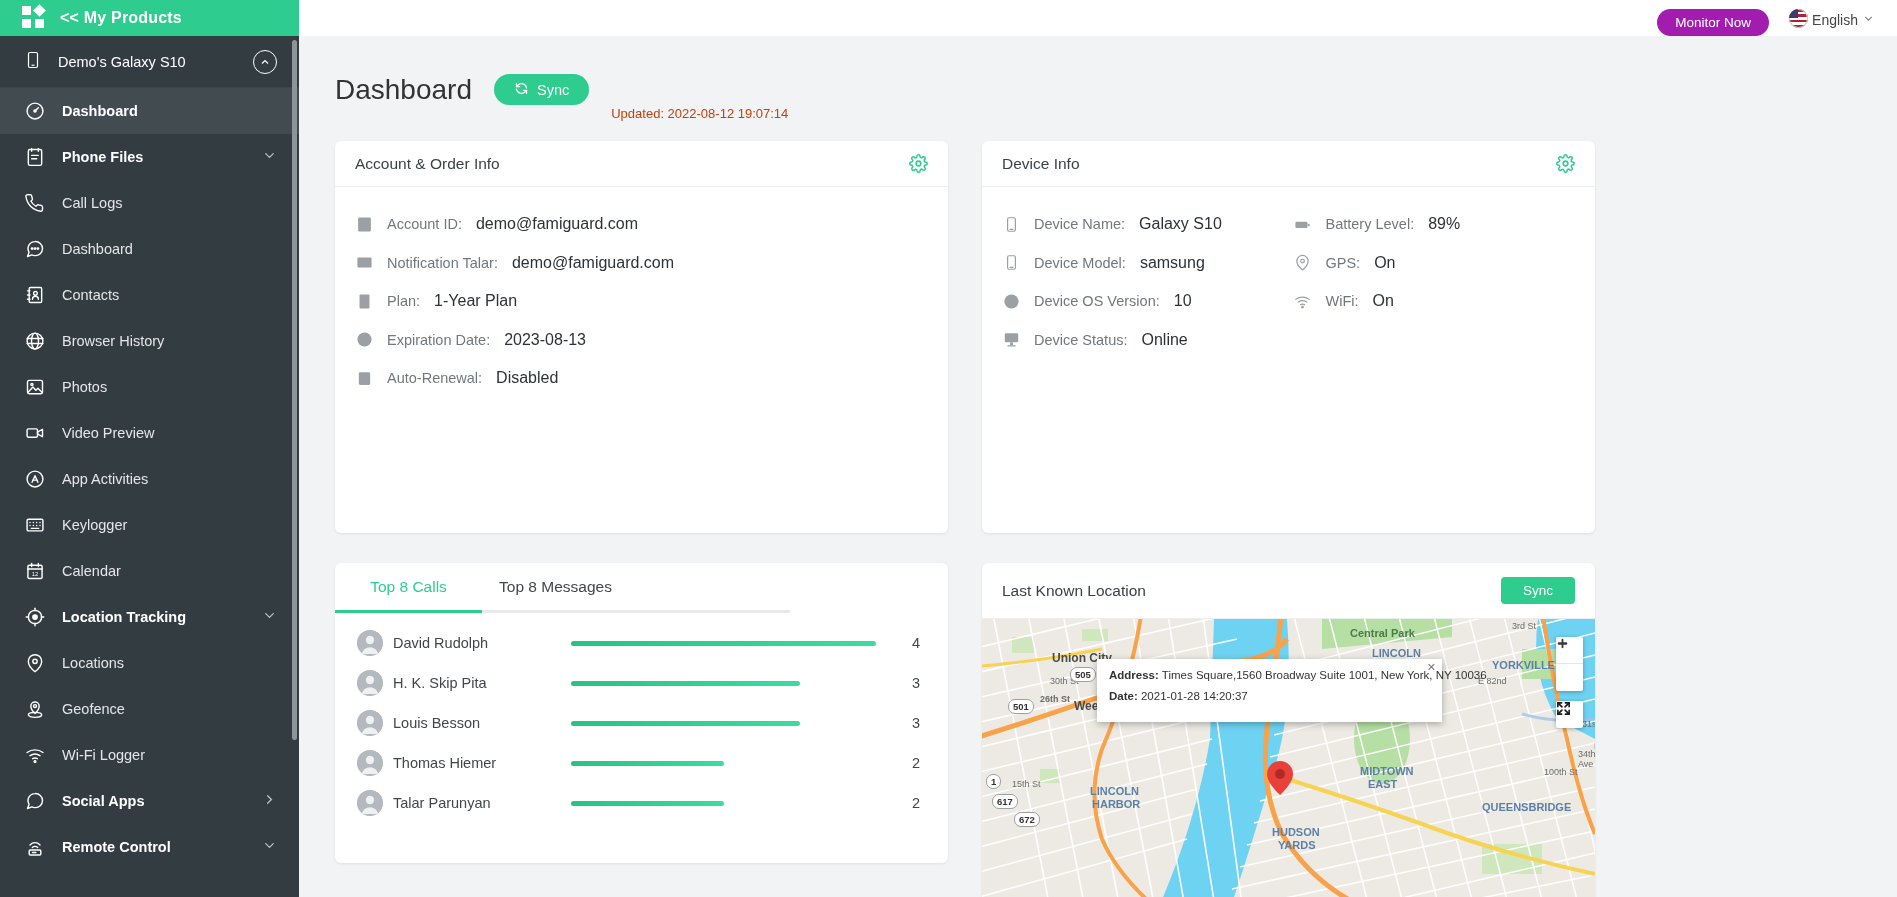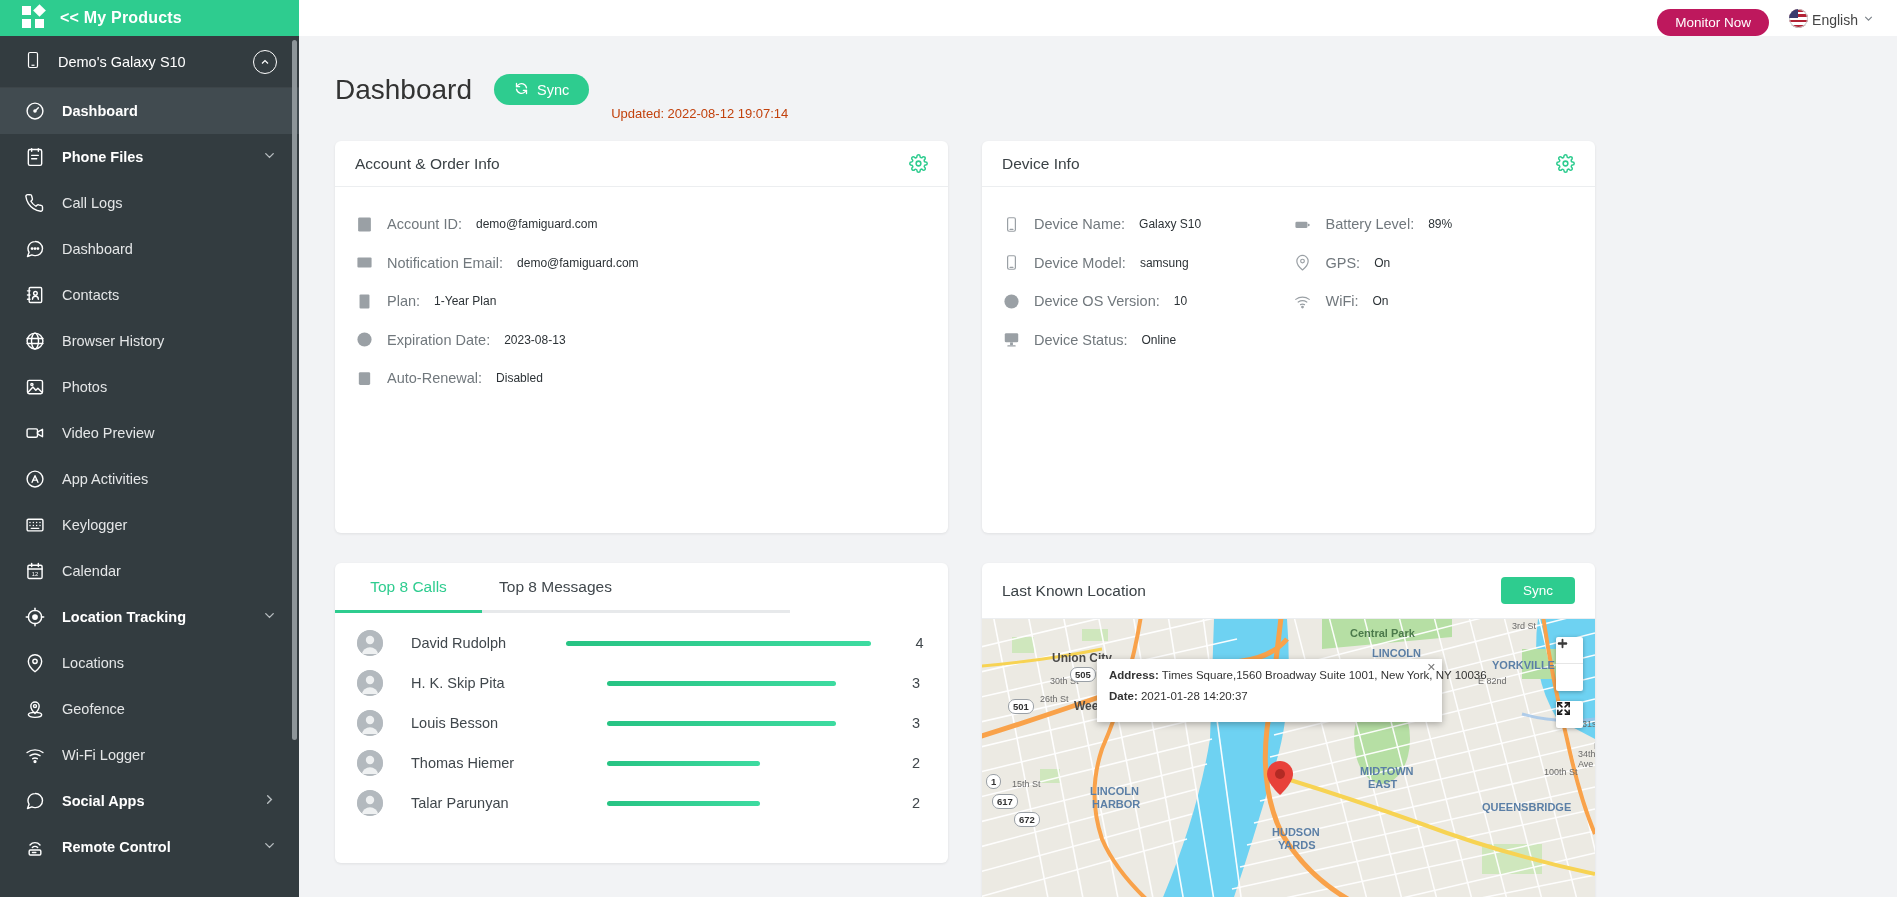--- a/index.html
+++ b/index.html
@@ -61,21 +61,21 @@
     background:#8d9599; border-radius:3px;
   }
 
   
   .main { flex:1; height:897px; position:relative; background:#f2f3f5; overflow:hidden; }
   .topbar {
     height: 36px; background:#fff; display:flex; align-items:center;
     justify-content:flex-end; padding-right:22px; gap:20px;
   }
   .monitor-btn {
-    background:#be185d; color:#fff; border:none; border-radius:16px;
+    background:#a21caf; color:#fff; border:none; border-radius:16px;
     font-size:13.5px; padding:6px 18px; cursor:pointer;
     font-family:"Liberation Sans", sans-serif;
     margin-top:8px;
   }
   .lang { display:flex; align-items:flex-end; gap:4px; color:#444; font-size:14px; cursor:pointer; }
   .flag {
     width:19px;height:19px;border-radius:50%;
     background:
       linear-gradient(#b22234 0 14%, #fff 14% 28%, #b22234 28% 42%, #fff 42% 56%, #b22234 56% 70%, #fff 70% 84%, #b22234 84% 100%);
     position:relative; overflow:hidden; box-shadow:0 0 0 1px #ccc inset;
@@ -104,38 +104,38 @@
   }
   .card-title { font-size:15.5px; color:#3b4246; }
   .gear { color:#2ecc8f; cursor:pointer; display:flex; }
   .card-body { padding: 18px 20px 20px 20px; }
   .card-a { height:392px; }
   .card-b { height:392px; }
 
   .info-row { display:flex; align-items:center; gap:14px; height:38.5px; }
   .info-row .ri { width:18px; height:18px; display:flex; align-items:center; justify-content:center; color:#8a9095; flex-shrink:0; }
   .info-row .lab { color:#71787d; font-size:14.5px; }
-  .info-row .val { color:#2c3236; font-size:12px; }
+  .info-row .val { color:#2c3236; font-size:16px; }
   .two-col { display:grid; grid-template-columns: 1fr 1fr; column-gap:10px; }
 
   
   .grid2 {
     display:grid; grid-template-columns: 613px 613px;
     gap:34px; padding: 26px 0 0 36px;
   }
   .tabs { display:flex; height:47px; position:relative; }
   .tab {
     flex:0 0 auto; width:147px; display:flex; align-items:center; justify-content:center;
     font-size:15.5px; color:#41484d; cursor:pointer;
   }
   .tab.active { color:#2ecc8f; }
   .tab-rail { height:3px; background:#e7e9eb; width:455px; margin-left:0; position:relative; }
   .tab-rail i { position:absolute; left:0; top:0; height:3px; width:147px; background:#2ecc8f; }
   .call-list { padding: 10px 0 0 0; }
-  .call-row { display:flex; align-items:center; height:40px; padding:0 22px 0 22px; gap:28px; }
+  .call-row { display:flex; align-items:center; height:40px; padding:0 22px 0 22px; gap:10px; }
   .avatar {
     width:26px;height:26px;border-radius:50%;background:#b9bec3;
     display:flex;align-items:flex-end;justify-content:center;overflow:hidden;flex-shrink:0;
   }
   .call-name { width:168px; font-size:14.5px; color:#40474c; }
   .bar-wrap { flex:1; display:flex; align-items:center; }
   .bar { height:5px; border-radius:3px; background:linear-gradient(90deg,#27c383,#3ddba0); }
   .cnt { width:30px; text-align:left; font-size:14.5px; color:#40474c; padding-left:16px; }
 
   .loc-head { height:56px; display:flex; align-items:center; justify-content:space-between; padding:0 20px; border-bottom:1px solid #eceef0;}
@@ -472,21 +472,21 @@
    <span class="lab">Account ID:</span>
    <span class="val">demo@famiguard.com</span>
  </div>
  <div class="info-row">
    <span class="ri">
                 <svg xmlns="http://www.w3.org/2000/svg" width="17" height="17" viewBox="0 0 24 24" fill="#9aa0a5">
                   <path d="M2 5h20v14H2z" opacity="0"></path>
                   <rect x="2" y="5" width="20" height="14" rx="1.5"></rect>
                 </svg>
               </span>
-   <span class="lab">Notification Email:</span>
+   <span class="lab">Notification Talar:</span>
    <span class="val">demo@famiguard.com</span>
  </div>
  <div class="info-row">
    <span class="ri">
                 <svg xmlns="http://www.w3.org/2000/svg" width="17" height="17" viewBox="0 0 24 24" fill="#9aa0a5">
                   <rect x="5" y="2" width="14" height="20" rx="1.5"></rect>
                 </svg>
               </span>
    <span class="lab">Plan:</span>
    <span class="val">1-Year Plan</span>
@@ -786,21 +786,21 @@
               <span class="map-label blue" style="left:510px;top:40px;">YORKVILLE</span>
               <span class="map-label" style="left:92px;top:80px;">Weeh</span>
               <span class="map-label blue" style="left:108px;top:166px;">LINCOLN</span>
               <span class="map-label blue" style="left:110px;top:179px;">HARBOR</span>
               <span class="map-label blue" style="left:290px;top:207px;">HUDSON</span>
               <span class="map-label blue" style="left:296px;top:220px;">YARDS</span>
               <span class="map-label blue" style="left:378px;top:146px;">MIDTOWN</span>
               <span class="map-label blue" style="left:386px;top:159px;">EAST</span>
               <span class="map-label blue" style="left:500px;top:182px;">QUEENSBRIDGE</span>
               <span class="map-label" style="left:68px;top:57px;font-size:9px;color:#6b6b6b;font-weight:normal;">30th St</span>
-              <span class="map-label" style="left:58px;top:75px;font-size:9px;color:#6b6b6b;font-weight:normal;">26th St</span>
+              <span class="map-label" style="left:58px;top:75px;font-size:9px;color:#6b6b6b;font-weight:bold;">26th St</span>
               <span class="map-label" style="left:30px;top:160px;font-size:9px;color:#6b6b6b;font-weight:normal;">15th St</span>
               <span class="map-label" style="left:496px;top:57px;font-size:9px;color:#6b6b6b;font-weight:normal;">E 82nd</span>
               <span class="map-label" style="left:530px;top:2px;font-size:9px;color:#6b6b6b;font-weight:normal;">3rd St</span>
               <span class="map-label" style="left:600px;top:100px;font-size:9px;color:#6b6b6b;font-weight:normal;">31st</span>
               <span class="map-label" style="left:596px;top:130px;font-size:9px;color:#6b6b6b;font-weight:normal;">34th Ave</span>
               <span class="map-label" style="left:562px;top:148px;font-size:9px;color:#6b6b6b;font-weight:normal;">100th St</span>
               <span class="map-label" style="left:612px;top:122px;font-size:9px;color:#6b6b6b;font-weight:normal;">Broad</span>
             </div>
           <div id="map-shields">
               <span class="shield" style="left:88px;top:48px">505</span>

